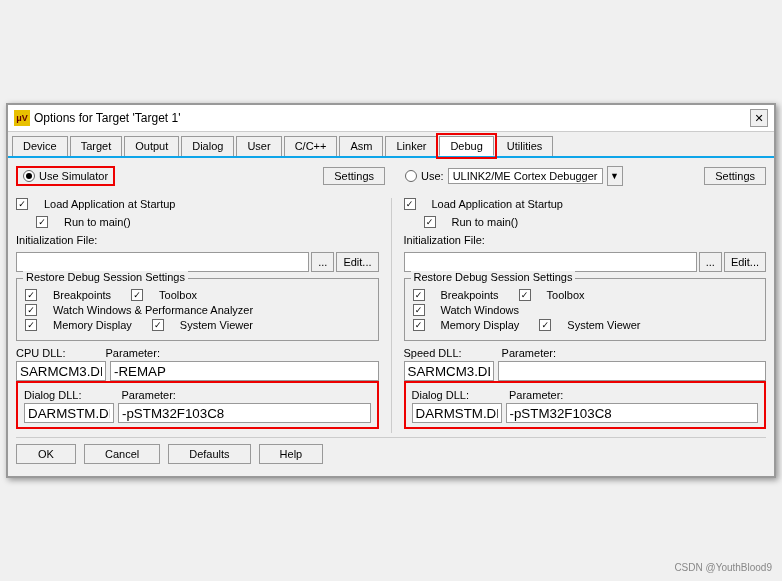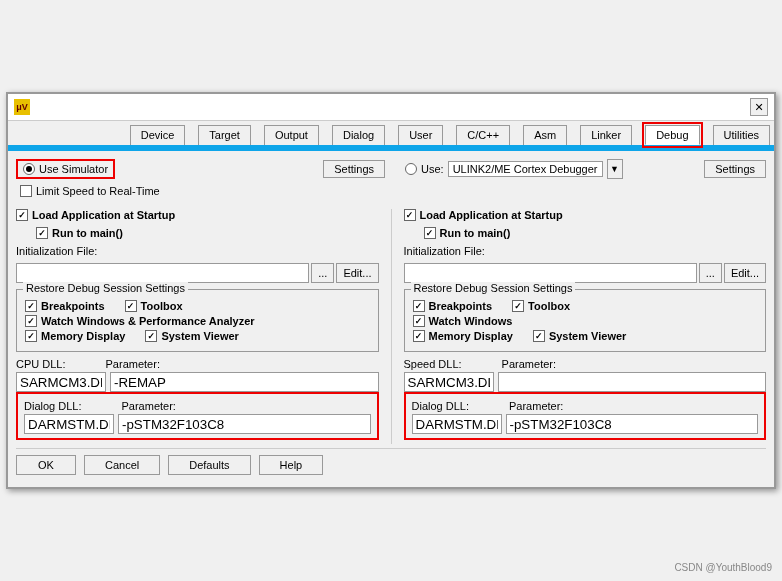--- a/index.html
+++ b/index.html
@@ -54,24 +54,23 @@
       background: #f0f0f0;
       cursor: pointer;
       display: flex;
       align-items: center;
       justify-content: center;
       font-size: 11px;
     }
     .tabs-bar {
       display: flex;
       background: #f0f0f0;
-      border-bottom: 6px solid #0ea5e9;
+      border-bottom: 2px solid #0ea5e9;
       padding: 4px 4px 0 4px;
-      gap: 13px;
-      justify-content: flex-end;
+      gap: 2px;
     }
     .tab {
       padding: 3px 10px;
       border: 1px solid #999;
       border-bottom: none;
       background: #f0f0f0;
       cursor: pointer;
       font-size: 11px;
       color: #000;
       position: relative;
@@ -171,23 +170,22 @@
     .two-columns {
       display: flex;
       gap: 8px;
     }
     .column {
       flex: 1;
     }
     .checkbox-row {
       display: flex;
       align-items: flex-start;
-      gap: 4px;
+      gap: 16px;
       margin-bottom: 3px;
-      font-weight: bold;
     }
     .checkbox {
       width: 12px;
       height: 12px;
       border: 1px solid #666;
       background: #fff;
       display: inline-flex;
       align-items: center;
       justify-content: center;
       font-size: 9px;
@@ -301,20 +299,21 @@
     }
   </style>
 </head>
 <body>
 
 <div class="window">
 
   <div class="title-bar">
     <div class="title-bar-left">
       <span class="title-icon">μV</span>
+      <span>Options for Target 'Target 1'</span>
     </div>
     <div class="title-bar-close">✕</div>
   </div>
 
   <div class="tabs-bar">
     <div class="tab">Device</div>
     <div class="tab">Target</div>
     <div class="tab">Output</div>
     <div class="tab">Dialog</div>
     <div class="tab">User</div>
@@ -350,26 +349,20 @@
             <span>Use:</span>
             <div class="dropdown-box">ULINK2/ME Cortex Debugger</div>
             <div class="dropdown-arrow">▼</div>
           </div>
           <button class="settings-btn">Settings</button>
         </div>
       </div>
     </div>
 
     <div style="display:flex; margin-bottom:6px;">
-      <div style="flex:1; padding-left:2px;">
-        <div class="limit-speed-row">
-          <div class="checkbox"></div>
-          <span>Limit Speed to Real-Time</span>
-        </div>
-      </div>
       <div style="width:12px;"></div>
       <div style="flex:1;"></div>
     </div>
 
     <div class="two-columns">
 
       <div class="column">
 
         <div class="checkbox-two-col" style="margin-bottom:3px;">
           <div class="checkbox-row">

